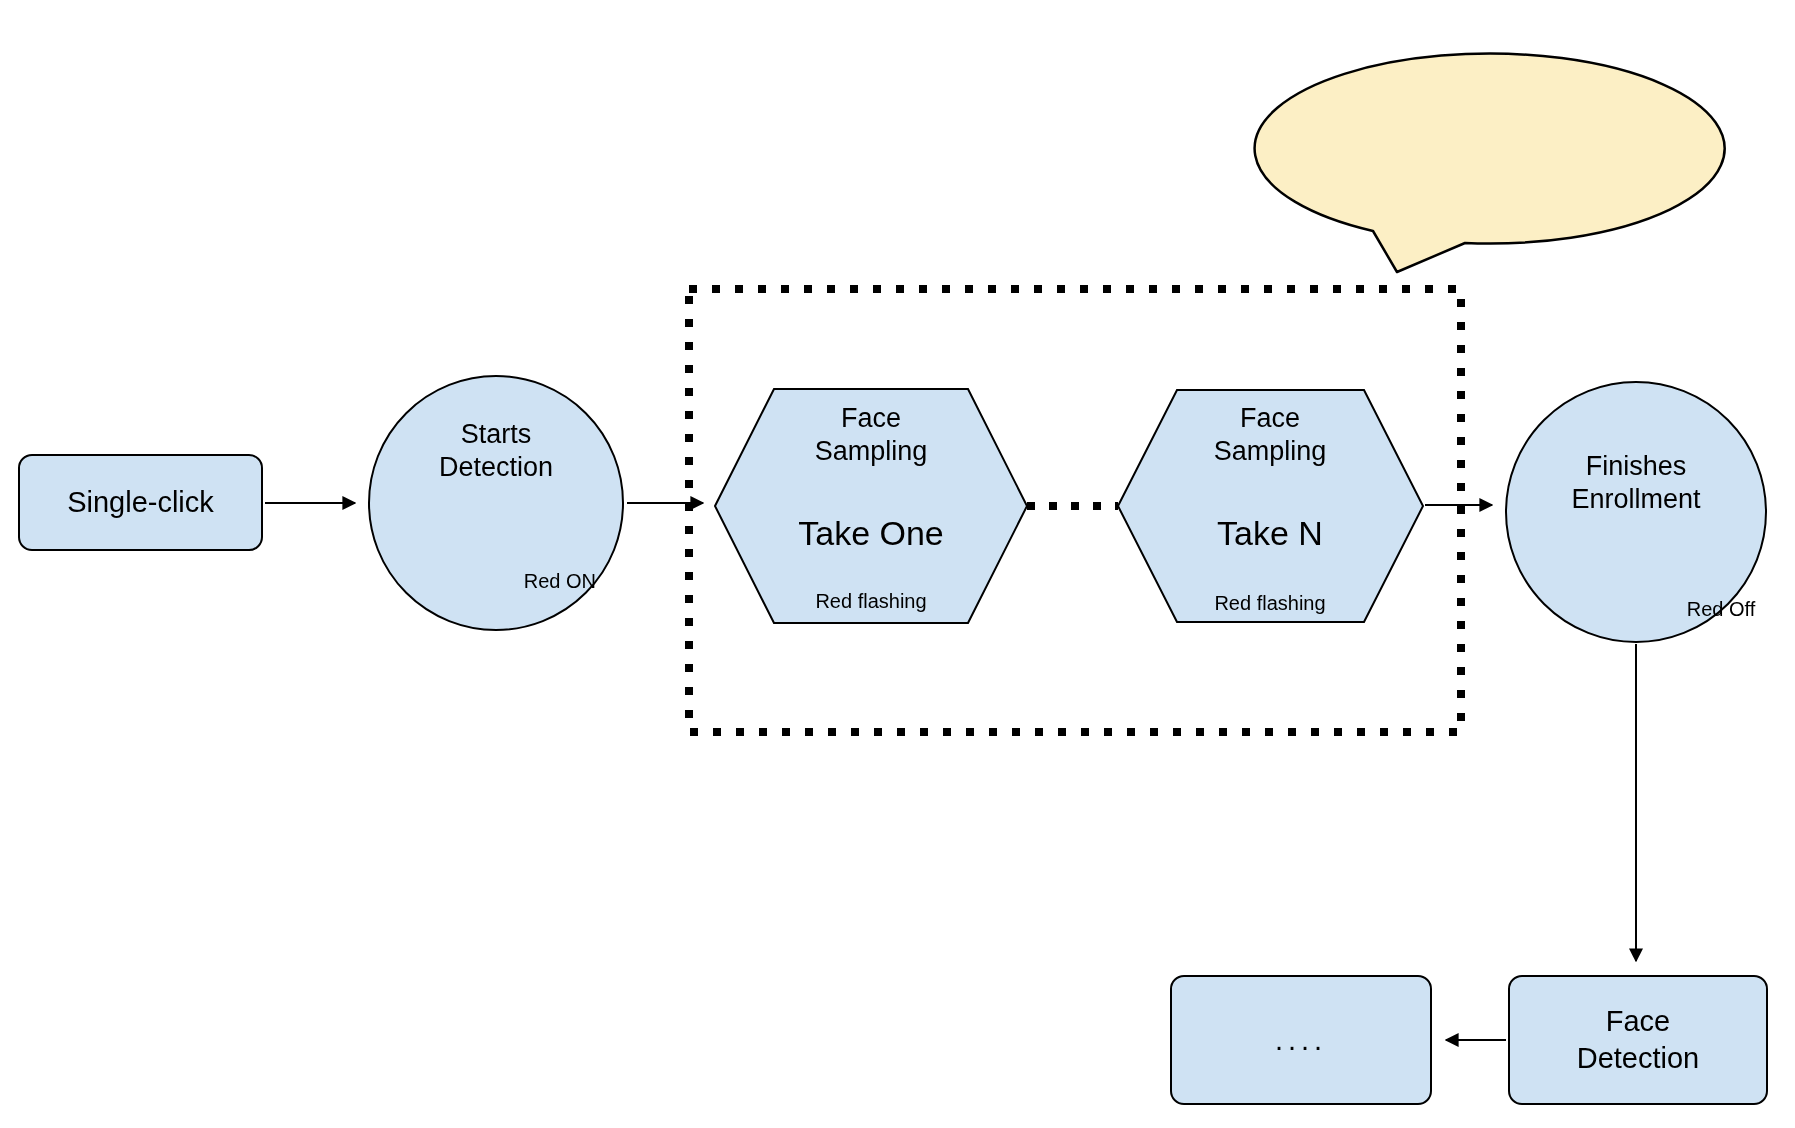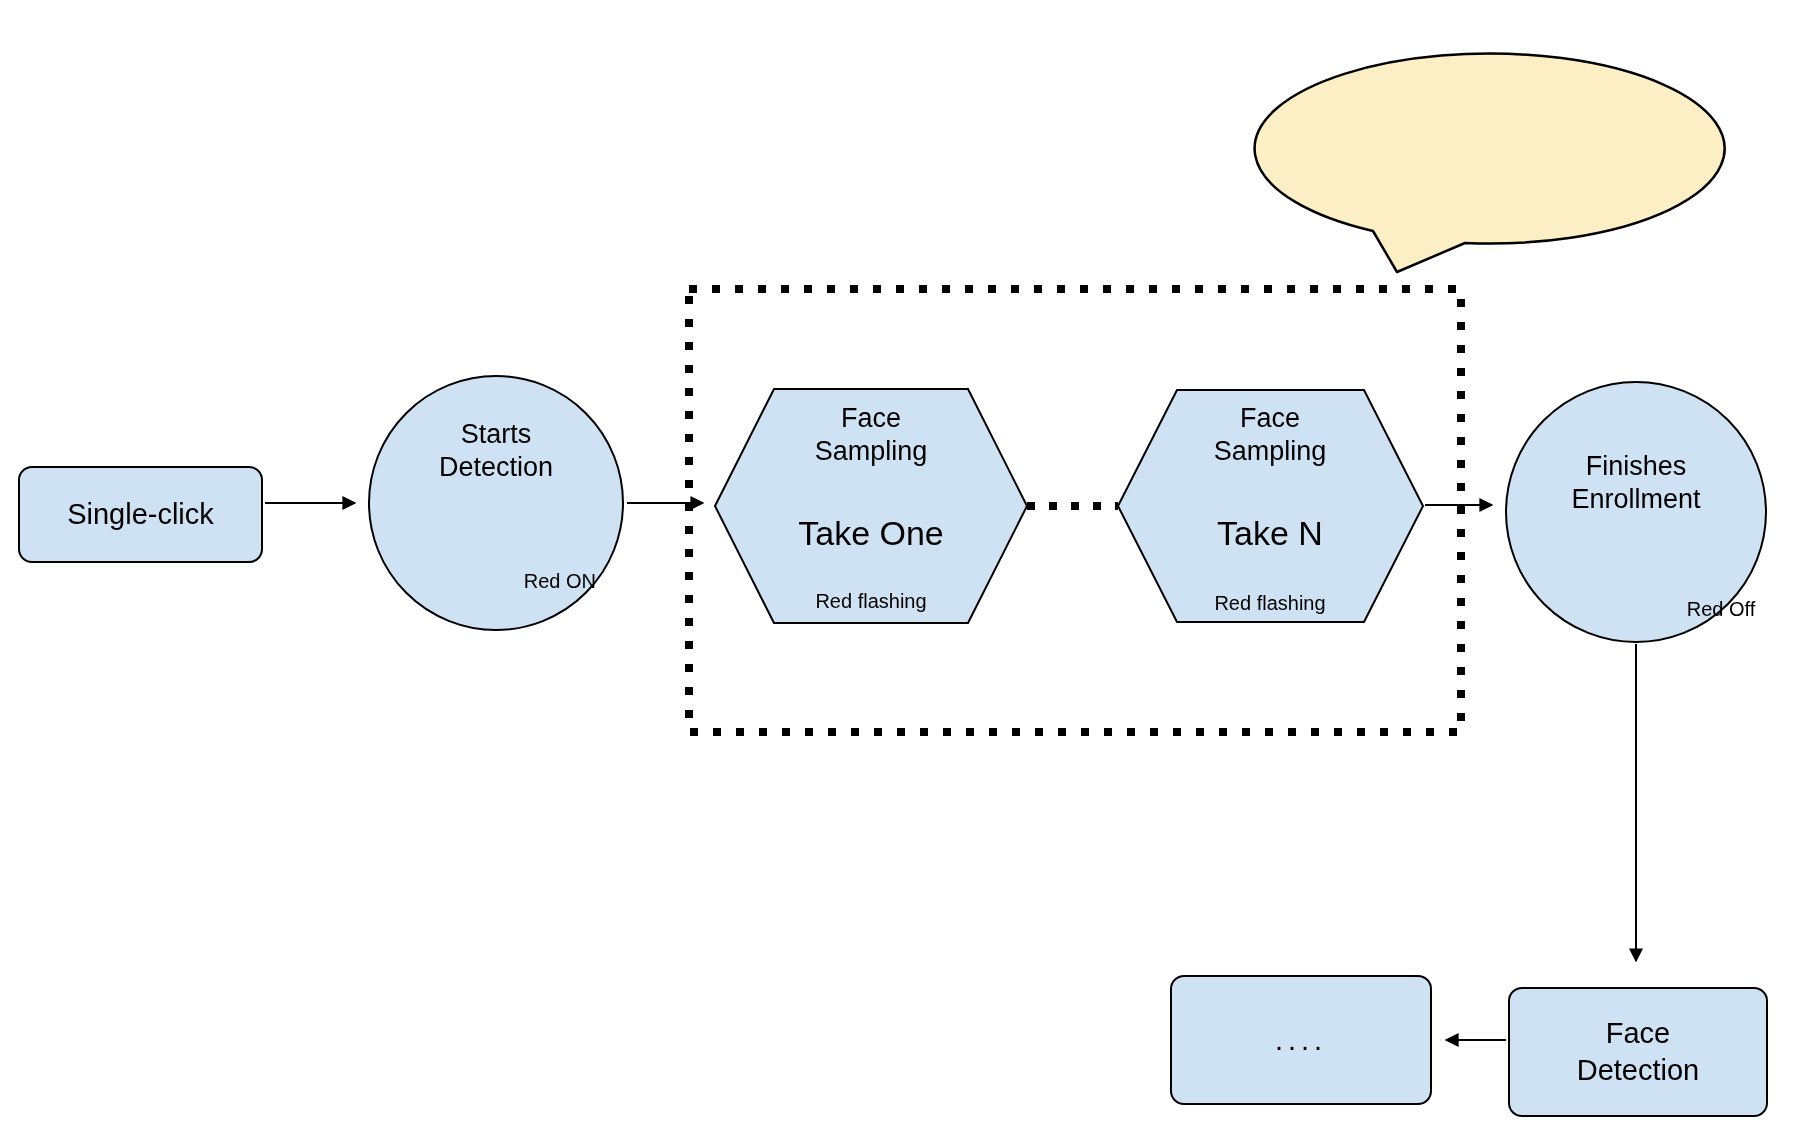--- a/index.html
+++ b/index.html
@@ -20,21 +20,21 @@
   .prewrap{white-space:pre-line;}
   .node-box{
     position:absolute;
     background:#cfe2f3;
     border:2px solid #000000;
     border-radius:14px;
     display:flex;align-items:center;justify-content:center;
     text-align:center;
     box-sizing:border-box;
   }
-  .big-text{font-size:29px;line-height:37px;margin-top:12px;}
+  .big-text{font-size:29px;line-height:37px;}
   .title-text{font-size:27px;line-height:33px;}
   .take-text{font-size:34px;}
   .status-text{font-size:20px;}
   .callout-text{
     position:absolute;
     left:1340px;top:96px;width:400px;
     font-size:20px;line-height:27px;
     text-align:left;
     white-space:pre-line;
   }

